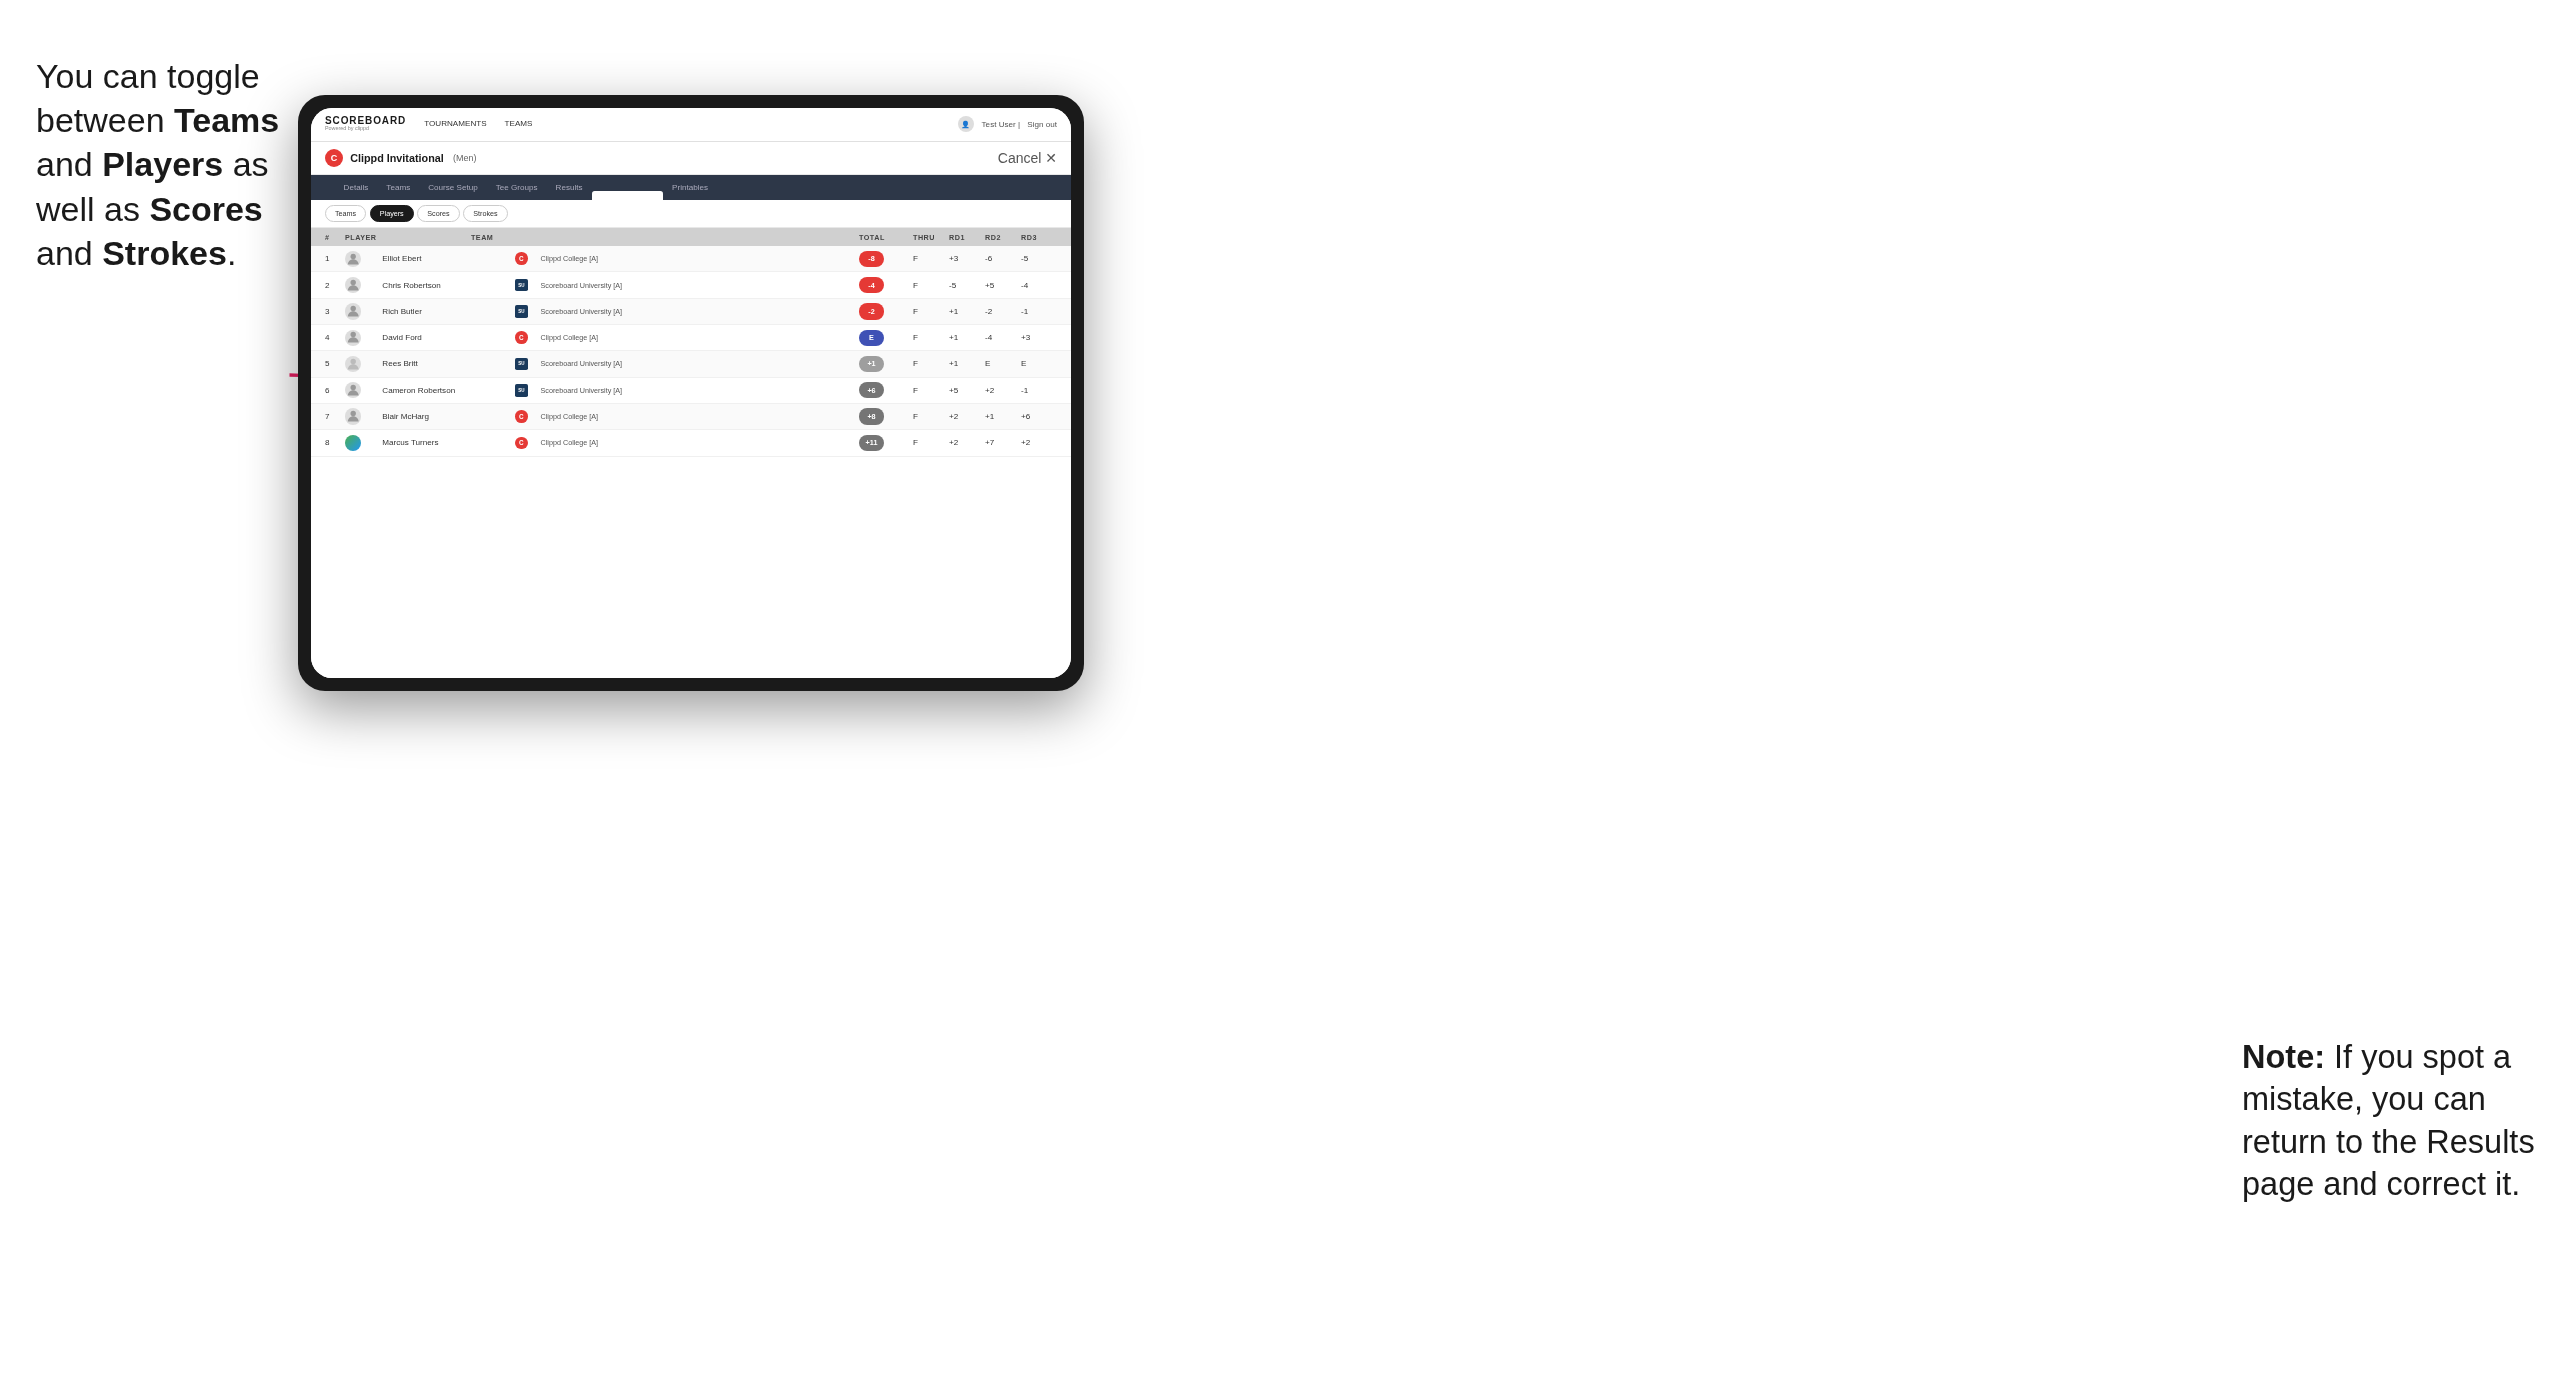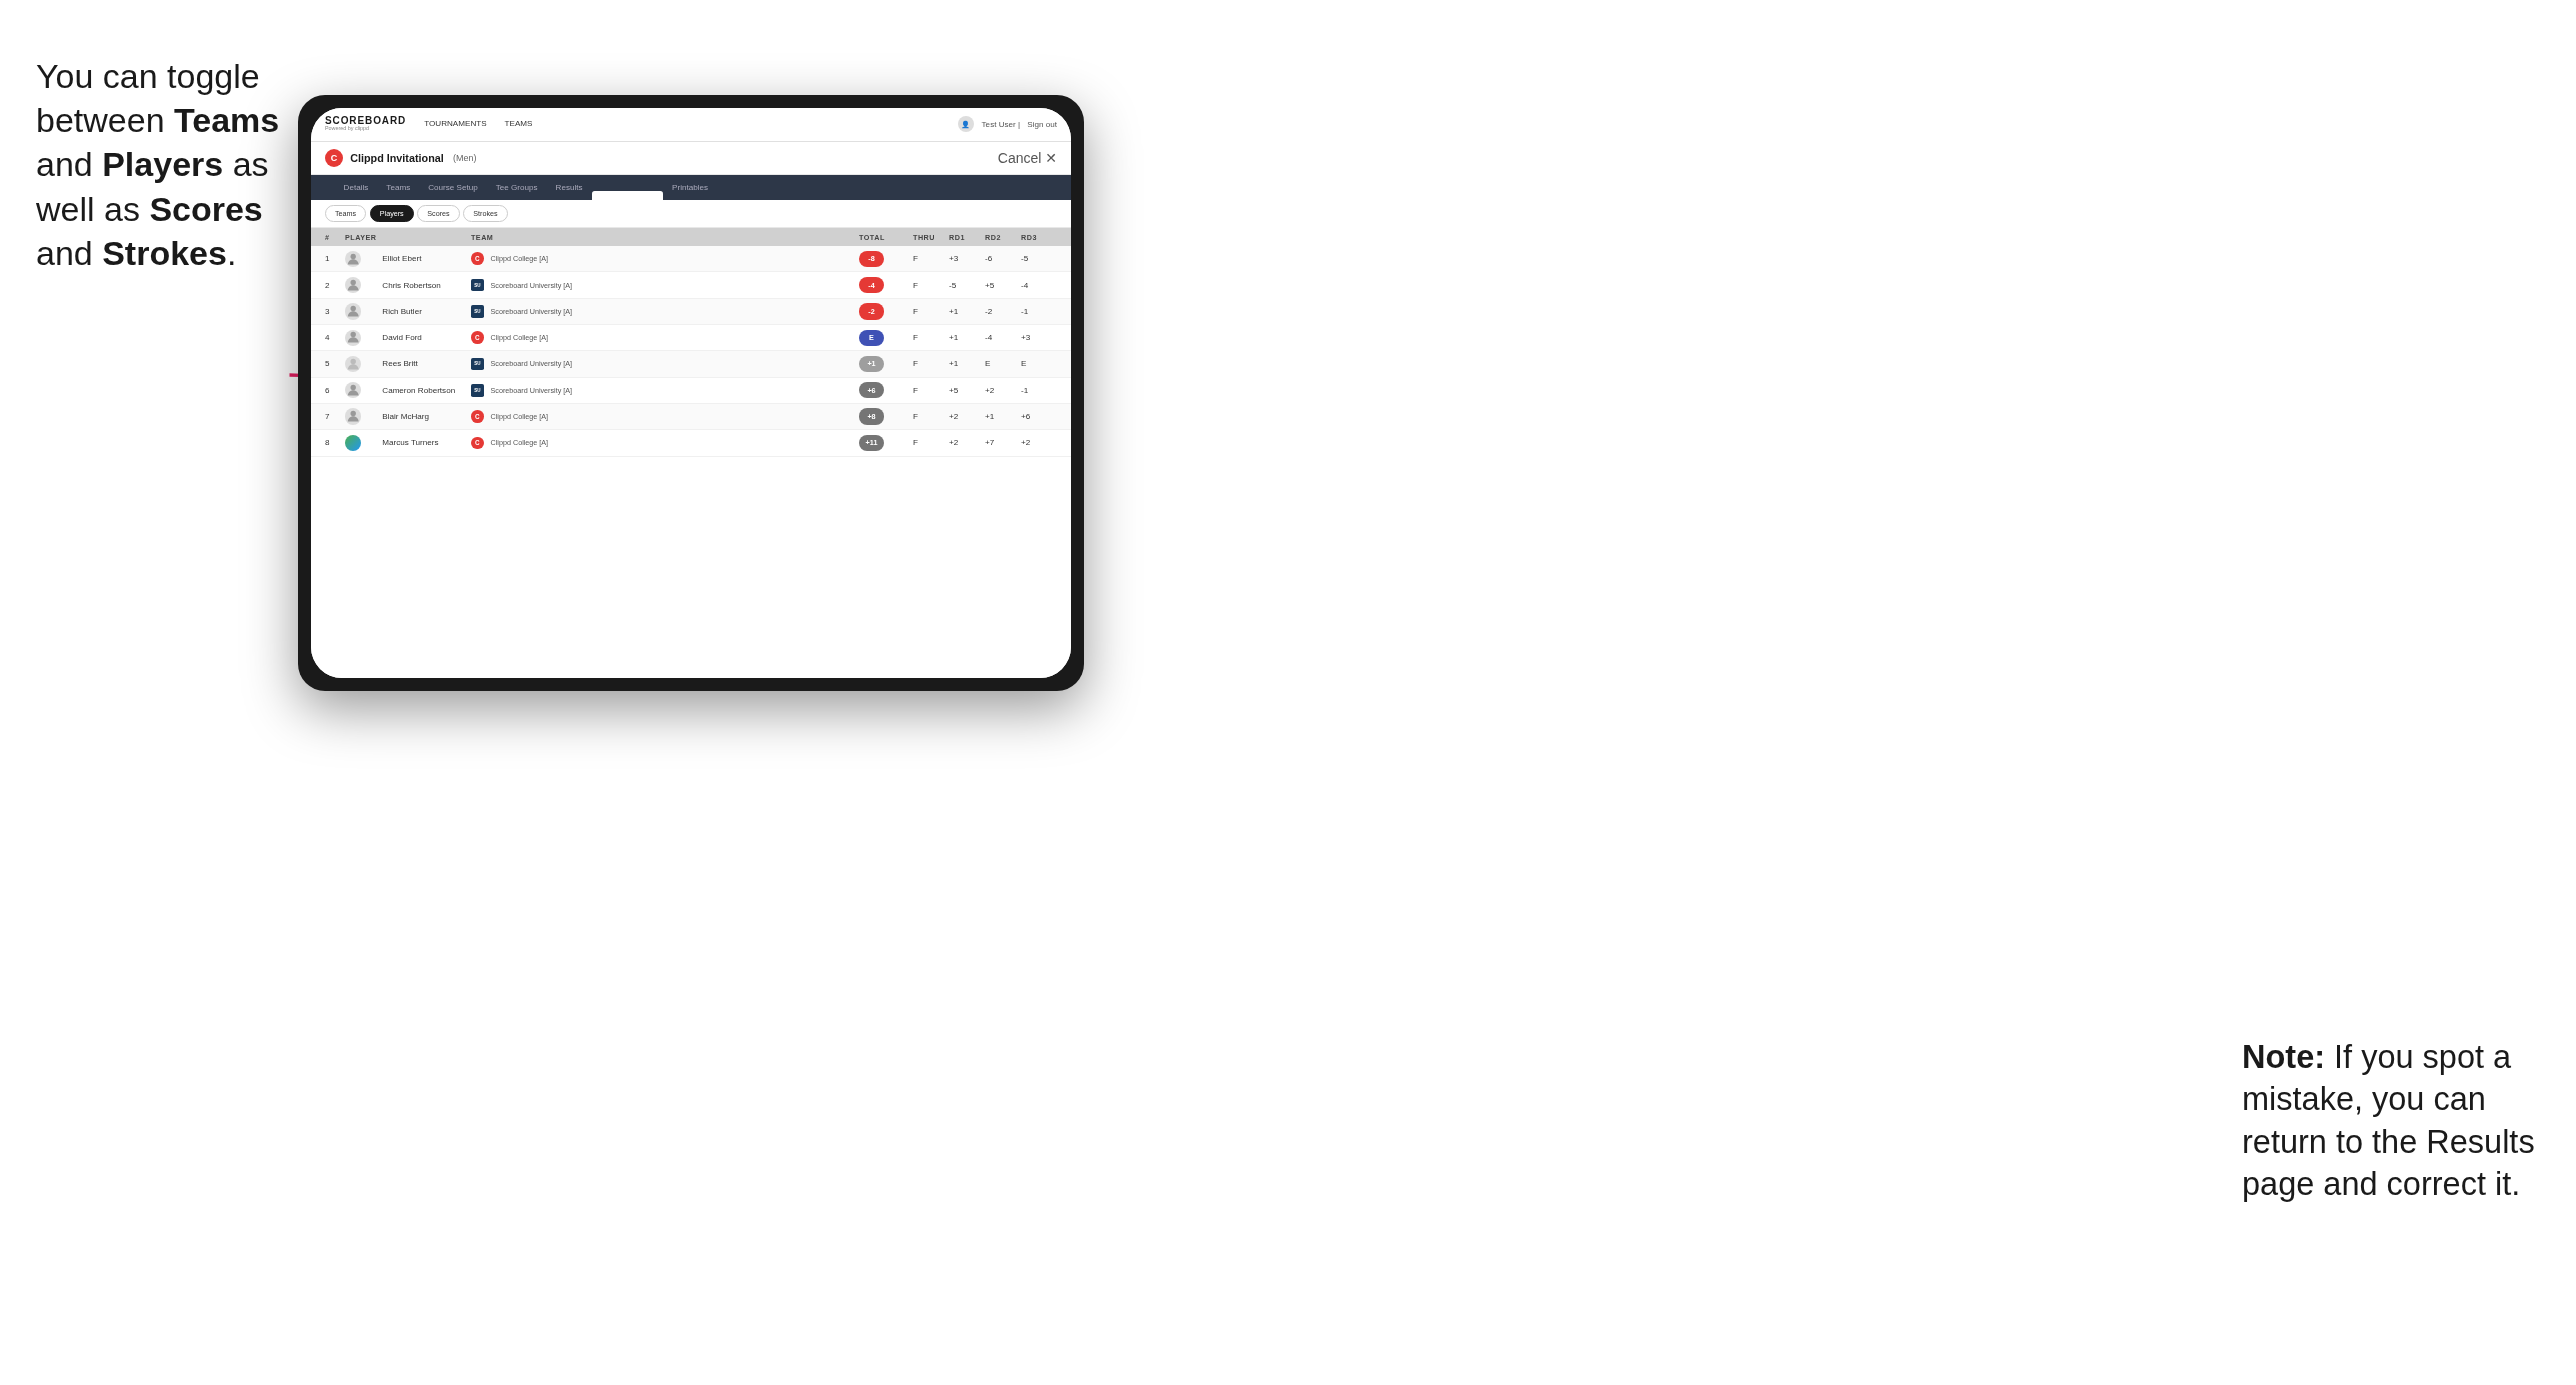--- a/index.html
+++ b/index.html
@@ -59,21 +59,21 @@
       height: 596px;
       background: #1a1a1a;
       border-radius: 27px;
       box-shadow: 0 18px 54px rgba(0,0,0,0.4);
       padding: 12.6px;
     }
     .tablet-screen {
       width: 100%;
       height: 100%;
       background: #f5f5f5;
-      border-radius: 31px;
+      border-radius: 21px;
       overflow: hidden;
       display: flex;
       flex-direction: column;
     }
 
     
     .app-header {
       background: #ffffff;
       border-bottom: 0.9px solid #e0e0e0;
       padding: 0 14.4px;
@@ -267,23 +267,24 @@
       align-items: center;
       justify-content: center;
       overflow: hidden;
       flex-shrink: 0;
     }
     .player-avatar svg { width: 14.4px; height: 14.4px; }
 
     .team-cell {
       display: flex;
       align-items: center;
-      gap: 7px;
+      gap: 13px;
       font-size: 7.2px;
       color: #555;
+      margin-left: 44px;
     }
     .team-logo-c {
       width: 12.6px;
       height: 12.6px;
       background: #e53935;
       border-radius: 50%;
       display: flex;
       align-items: center;
       justify-content: center;
       color: white;

